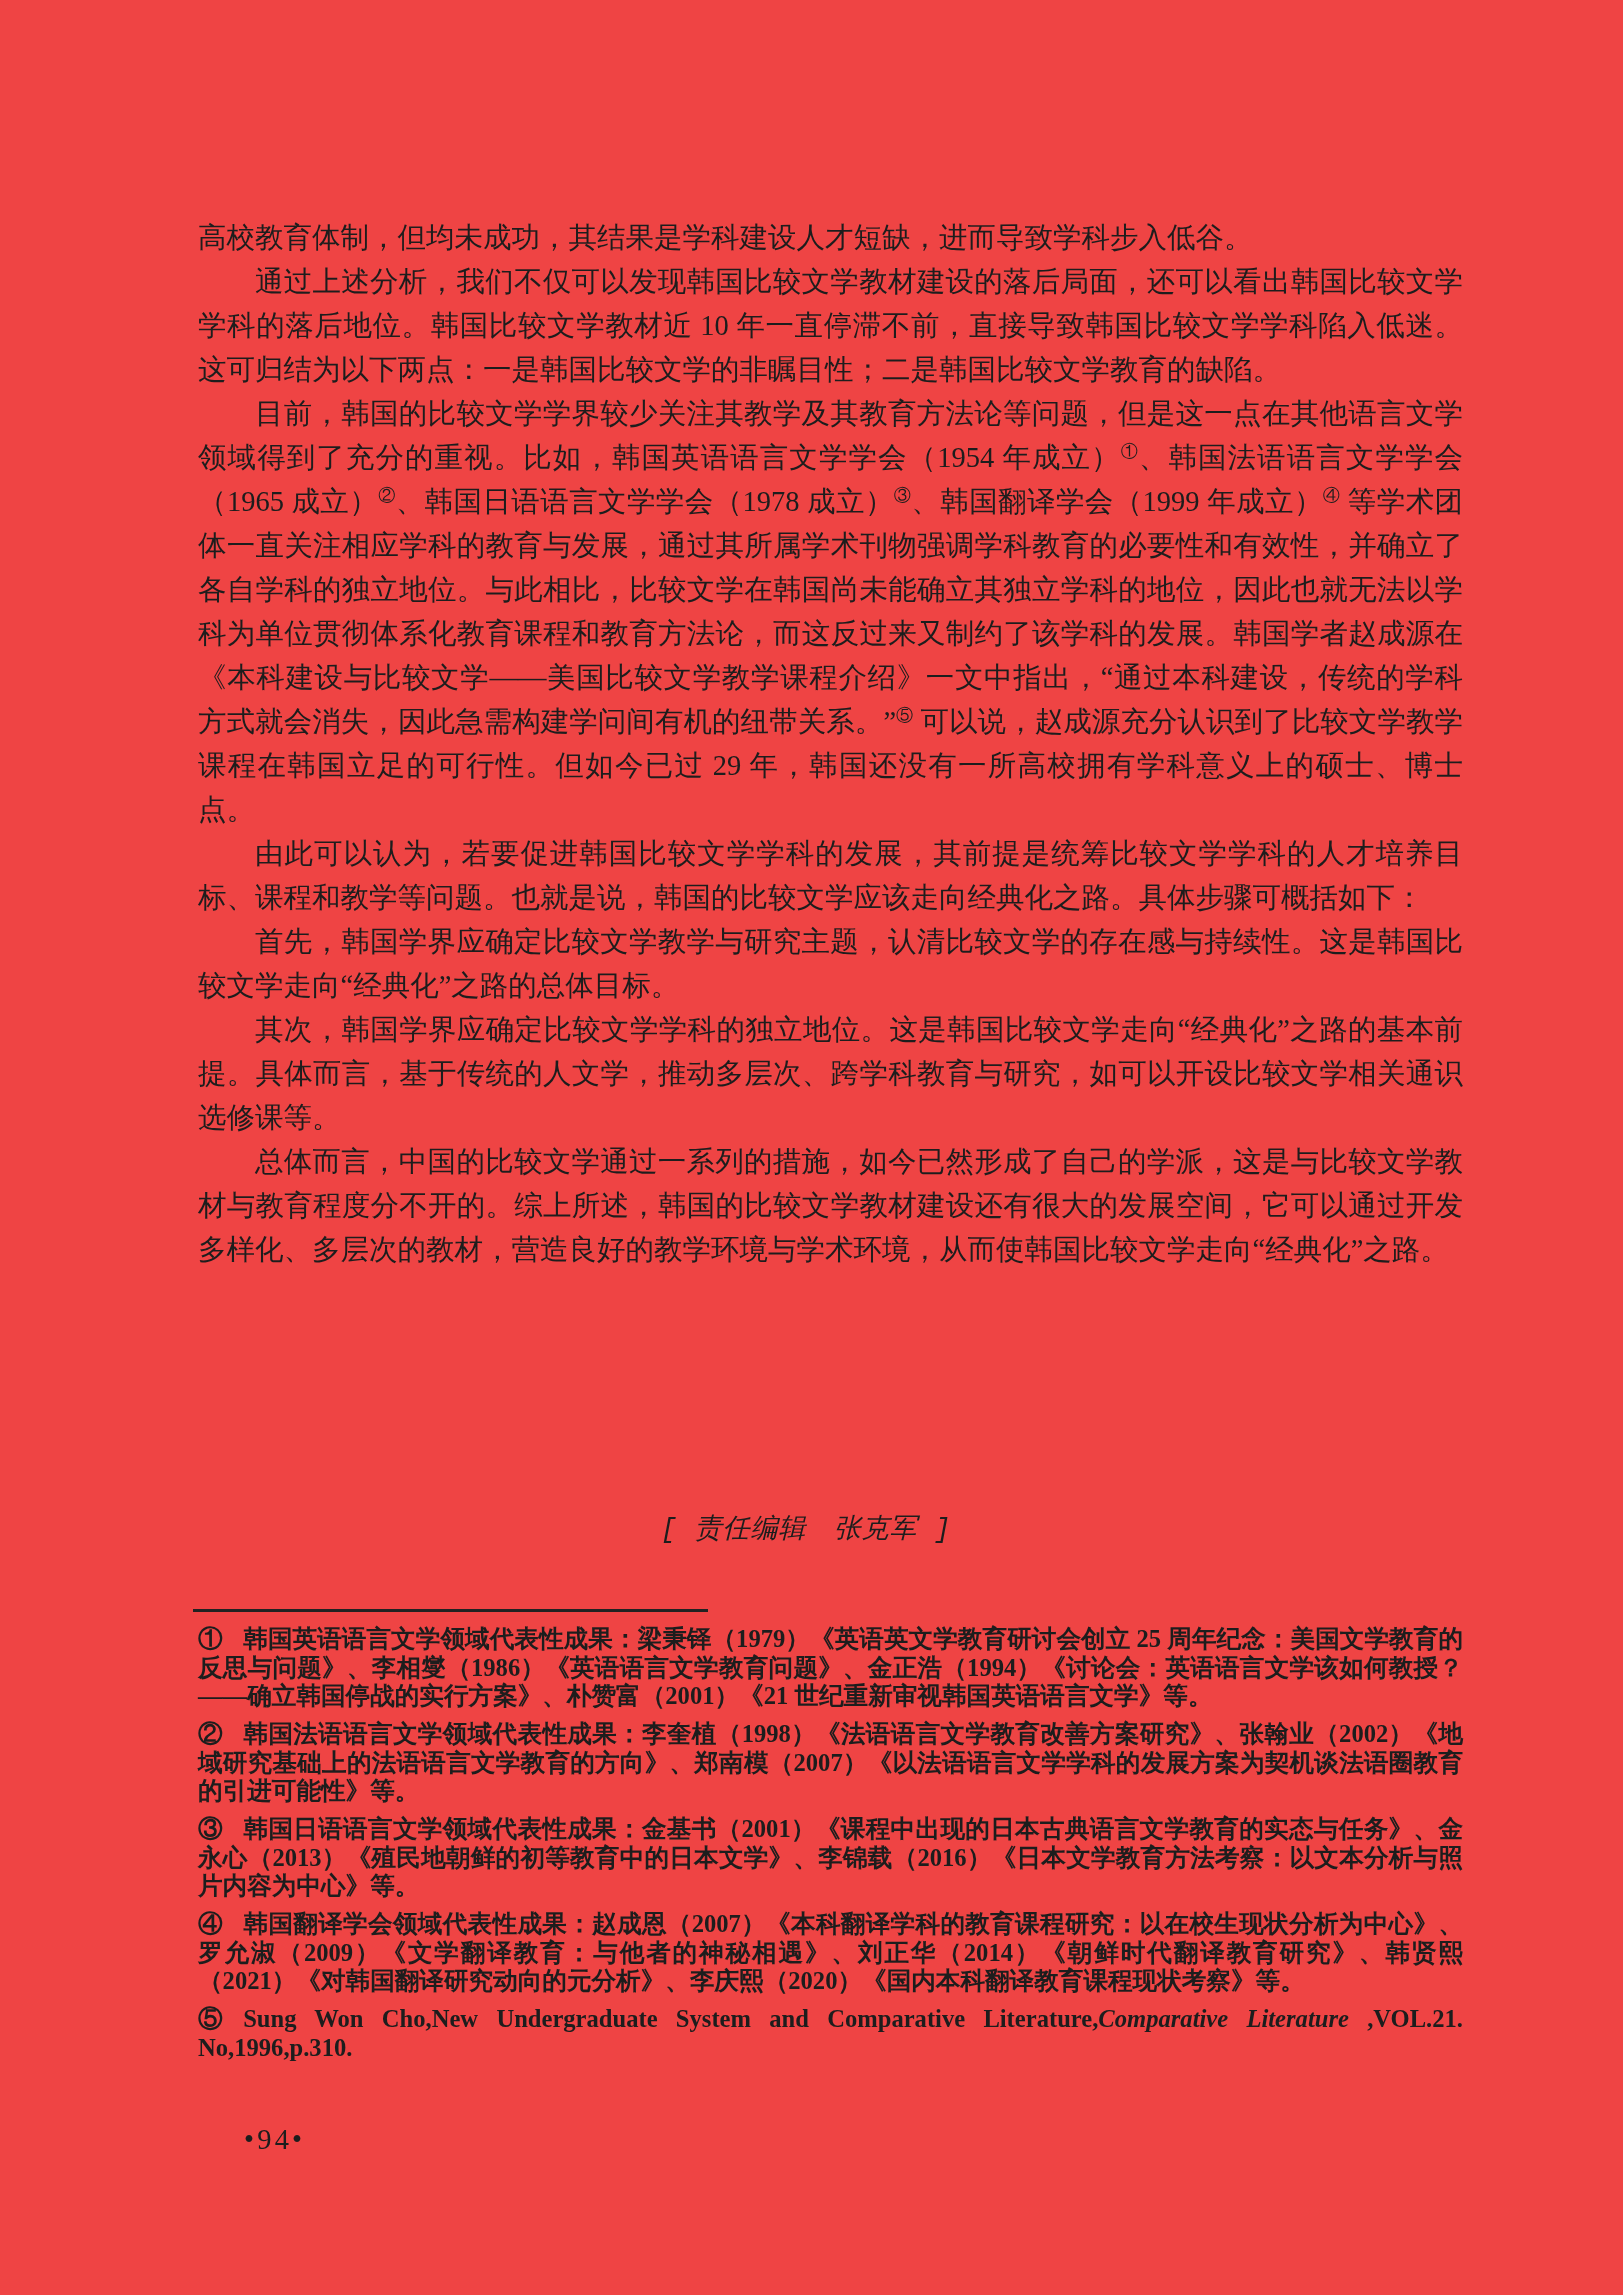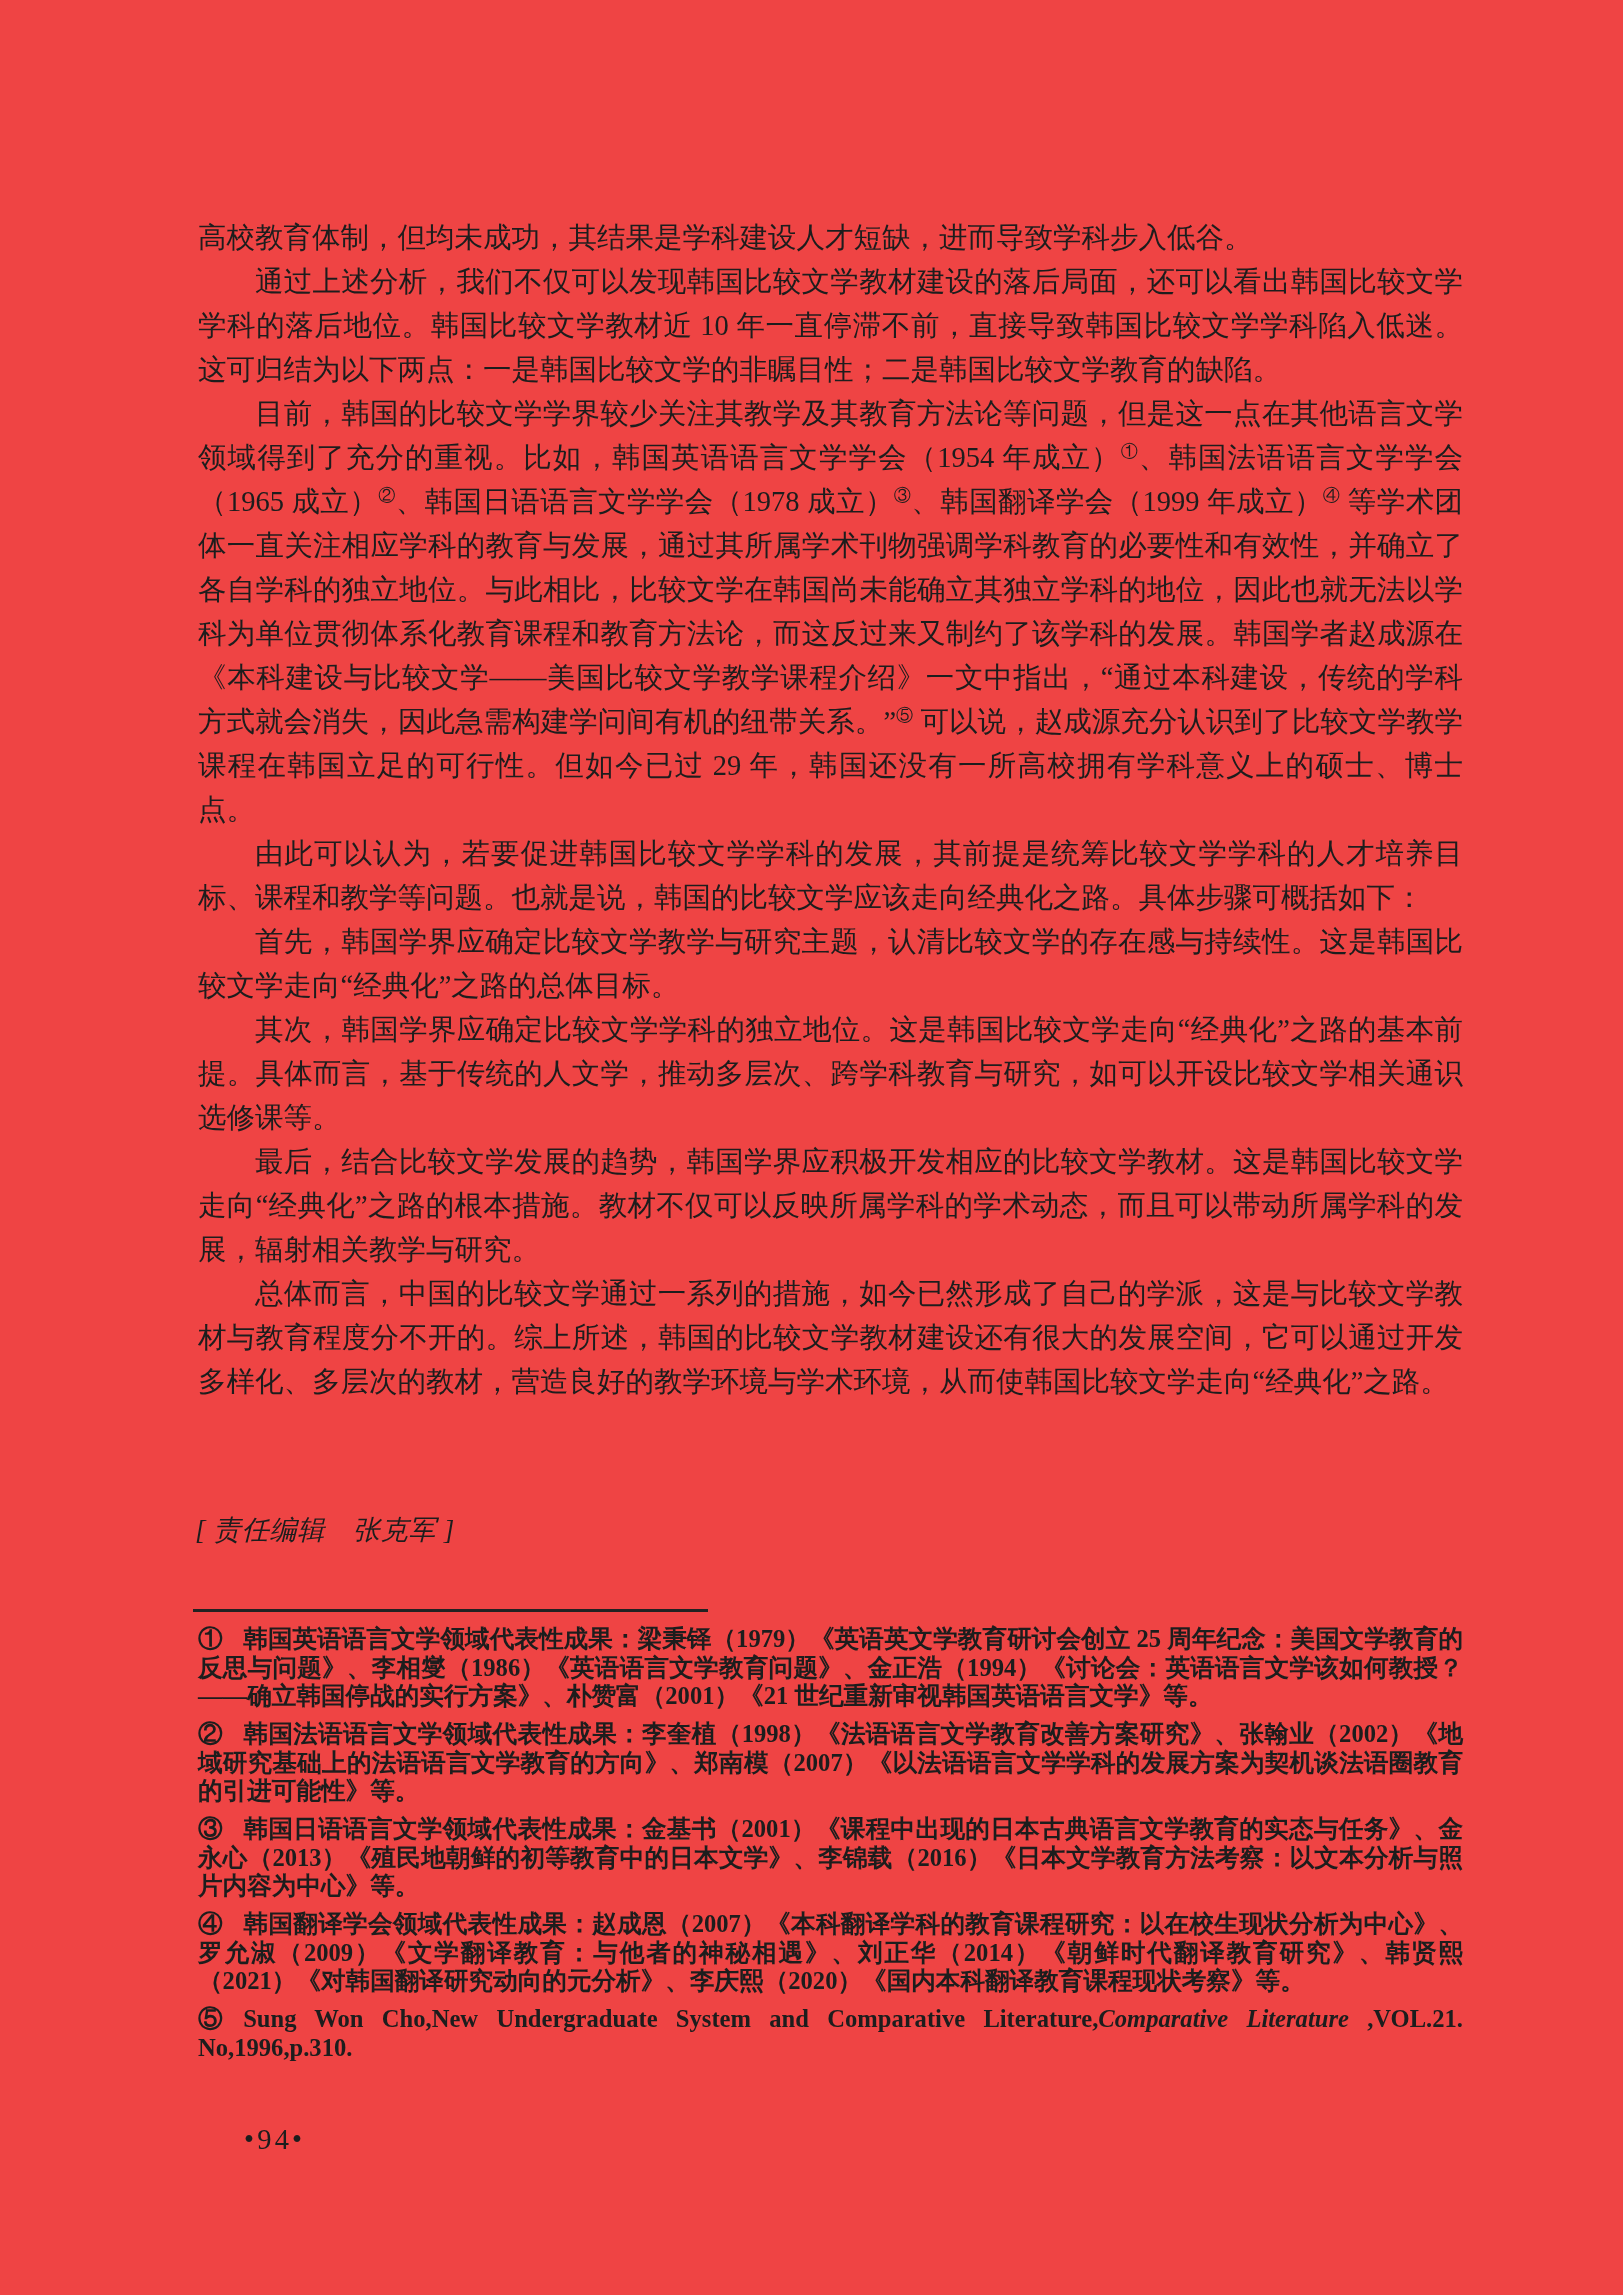--- a/index.html
+++ b/index.html
@@ -27,28 +27,29 @@
     text-indent: 57px;
   }
   .para.no-indent { text-indent: 0; }
   sup {
     font-size: 0.6em;
     vertical-align: super;
     line-height: 0;
   }
   .editor-line {
     position: absolute;
-    left: 195px;
+    left: 184px;
     top: 1508px;
     width: 1244px;
     font-size: 27px;
     line-height: 44px;
-    text-align: left;
+    text-align: center;
     font-style: italic;
     letter-spacing: 0.8px;
+    font-family: Liberation Mono, monospace;
   }
   .footnote-sep {
     position: absolute;
     left: 193px;
     top: 1609px;
     width: 515px;
     height: 0;
     border-top: 3.2px solid #222;
   }
   .footnotes {
@@ -83,21 +84,20 @@
 
 <div class="page">
 
   <div class="body-text">
     <p class="para no-indent">高校教育体制，但均未成功，其结果是学科建设人才短缺，进而导致学科步入低谷。</p>
     <p class="para">通过上述分析，我们不仅可以发现韩国比较文学教材建设的落后局面，还可以看出韩国比较文学学科的落后地位。韩国比较文学教材近 10 年一直停滞不前，直接导致韩国比较文学学科陷入低迷。这可归结为以下两点：一是韩国比较文学的非瞩目性；二是韩国比较文学教育的缺陷。</p>
     <p class="para">目前，韩国的比较文学学界较少关注其教学及其教育方法论等问题，但是这一点在其他语言文学领域得到了充分的重视。比如，韩国英语语言文学学会（1954 年成立）<sup>①</sup>、韩国法语语言文学学会（1965 成立）<sup>②</sup>、韩国日语语言文学学会（1978 成立）<sup>③</sup>、韩国翻译学会（1999 年成立）<sup>④</sup> 等学术团体一直关注相应学科的教育与发展，通过其所属学术刊物强调学科教育的必要性和有效性，并确立了各自学科的独立地位。与此相比，比较文学在韩国尚未能确立其独立学科的地位，因此也就无法以学科为单位贯彻体系化教育课程和教育方法论，而这反过来又制约了该学科的发展。韩国学者赵成源在《本科建设与比较文学——美国比较文学教学课程介绍》一文中指出，“通过本科建设，传统的学科方式就会消失，因此急需构建学问间有机的纽带关系。”<sup>⑤</sup> 可以说，赵成源充分认识到了比较文学教学课程在韩国立足的可行性。但如今已过 29 年，韩国还没有一所高校拥有学科意义上的硕士、博士点。</p>
     <p class="para">由此可以认为，若要促进韩国比较文学学科的发展，其前提是统筹比较文学学科的人才培养目标、课程和教学等问题。也就是说，韩国的比较文学应该走向经典化之路。具体步骤可概括如下：</p>
     <p class="para">首先，韩国学界应确定比较文学教学与研究主题，认清比较文学的存在感与持续性。这是韩国比较文学走向“经典化”之路的总体目标。</p>
     <p class="para">其次，韩国学界应确定比较文学学科的独立地位。这是韩国比较文学走向“经典化”之路的基本前提。具体而言，基于传统的人文学，推动多层次、跨学科教育与研究，如可以开设比较文学相关通识选修课等。</p>
-    <p class="para">最后，结合比较文学发展的趋势，韩国学界应积极开发相应的比较文学教材。这是韩国比较文学走向“经典化”之路的根本措施。教材不仅可以反映所属学科的学术动态，而且可以带动所属学科的发展，辐射相关教学与研究。</p>
     <p class="para">总体而言，中国的比较文学通过一系列的措施，如今已然形成了自己的学派，这是与比较文学教材与教育程度分不开的。综上所述，韩国的比较文学教材建设还有很大的发展空间，它可以通过开发多样化、多层次的教材，营造良好的教学环境与学术环境，从而使韩国比较文学走向“经典化”之路。</p>
   </div>
 
   <div class="editor-line">[ 责任编辑　张克军 ]</div>
 
   <div class="footnote-sep"></div>
 
   <div class="footnotes">
     <div class="fn"><span class="fn-marker">①</span><span class="fn-text">韩国英语语言文学领域代表性成果：梁秉铎（1979）《英语英文学教育研讨会创立 25 周年纪念：美国文学教育的反思与问题》、李相燮（1986）《英语语言文学教育问题》、金正浩（1994）《讨论会：英语语言文学该如何教授？——确立韩国停战的实行方案》、朴赞富（2001）《21 世纪重新审视韩国英语语言文学》等。</span></div>
     <div class="fn"><span class="fn-marker">②</span><span class="fn-text">韩国法语语言文学领域代表性成果：李奎植（1998）《法语语言文学教育改善方案研究》、张翰业（2002）《地域研究基础上的法语语言文学教育的方向》、郑南模（2007）《以法语语言文学学科的发展方案为契机谈法语圈教育的引进可能性》等。</span></div>

